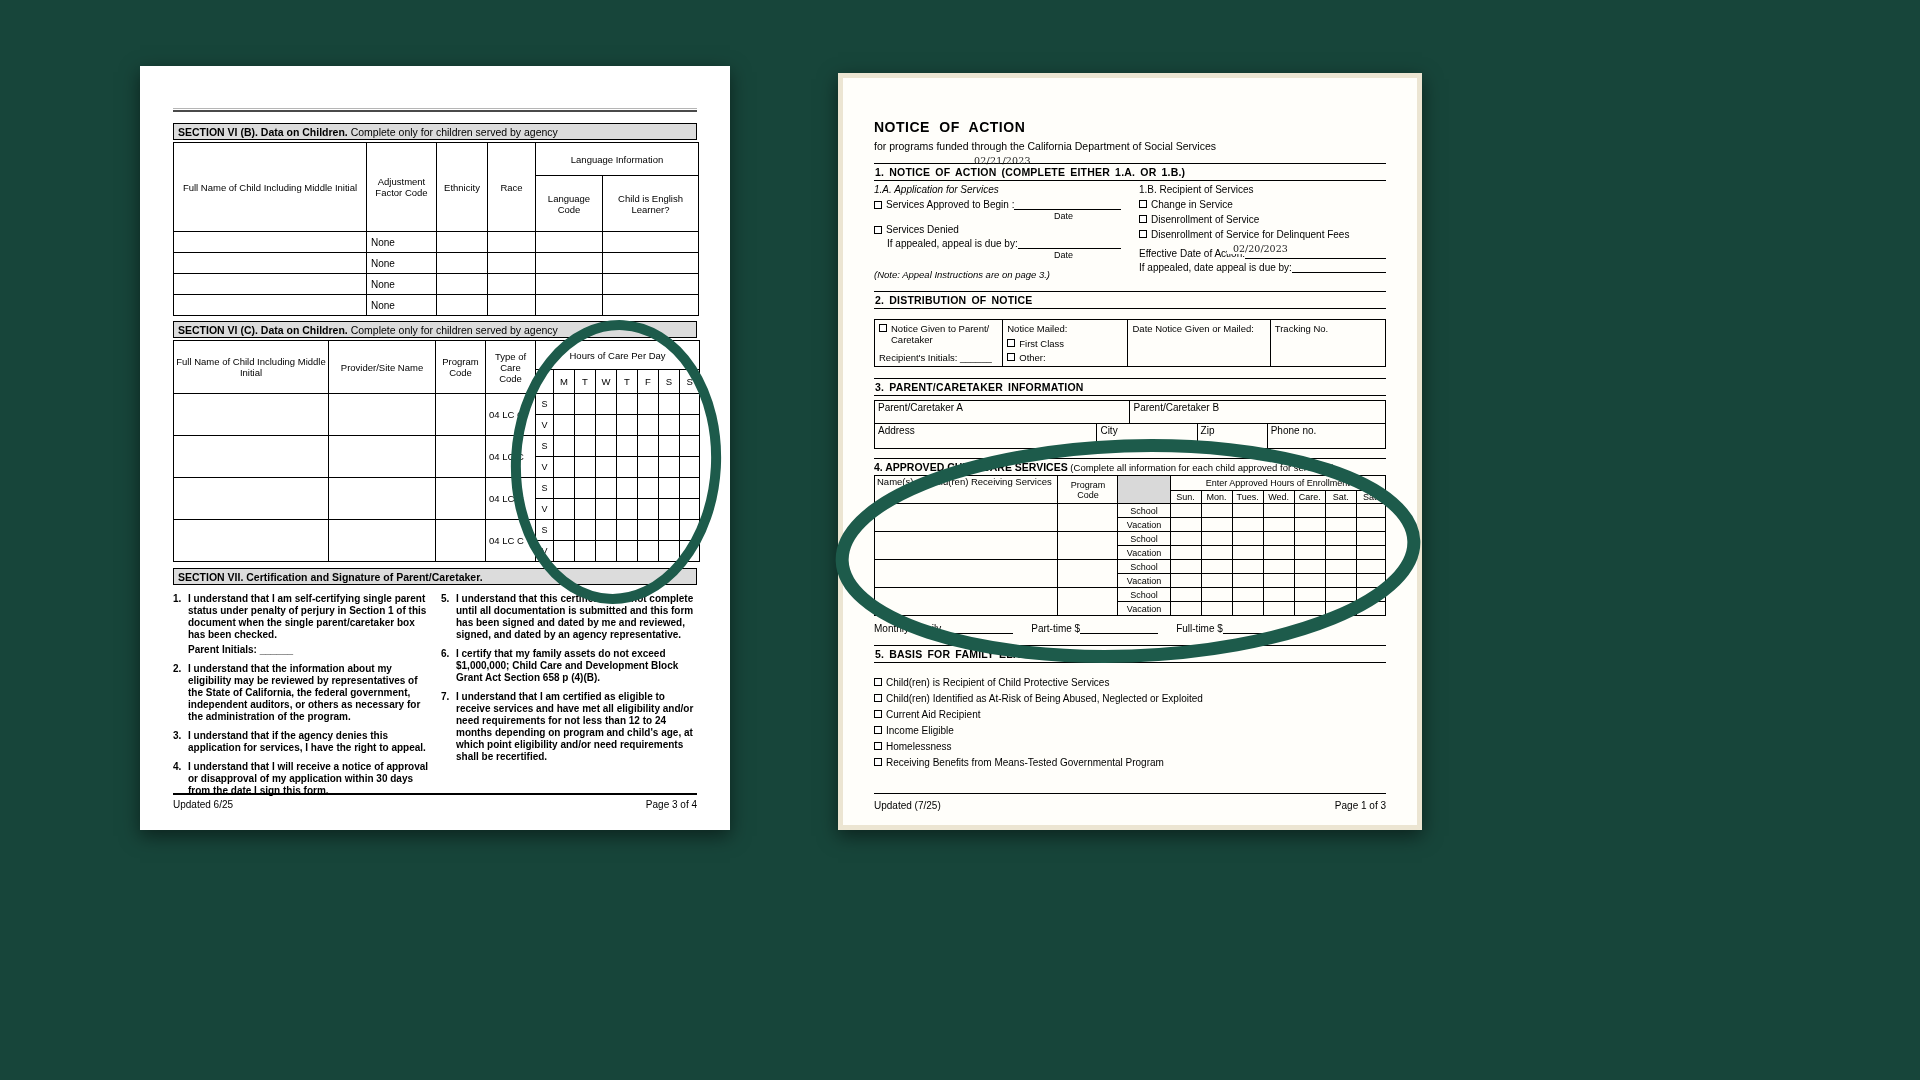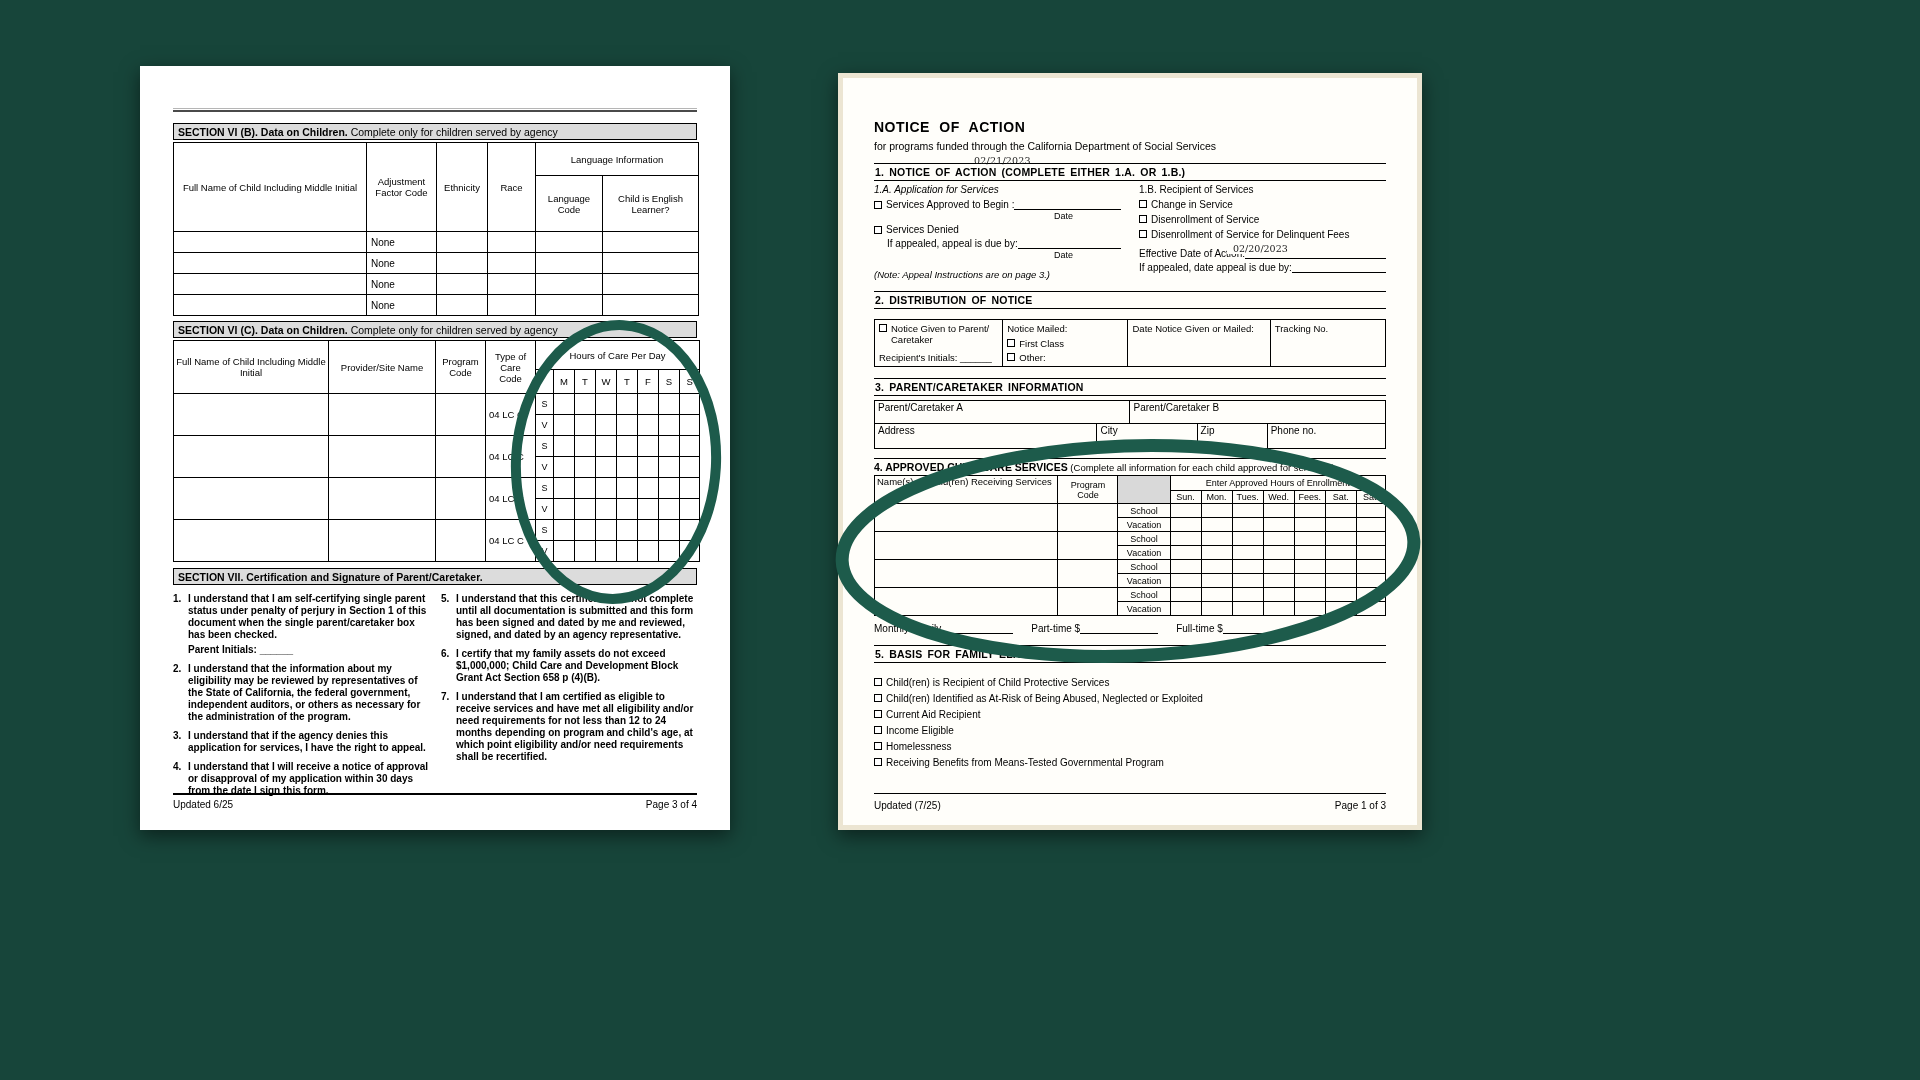--- a/index.html
+++ b/index.html
@@ -474,21 +474,21 @@
       <th rowspan="2" class="name-h">Name(s) of Child(ren) Receiving Services</th>
       <th rowspan="2">Program Code</th>
       <th rowspan="2" class="gray"></th>
       <th colspan="7">Enter Approved Hours of Enrollment</th>
     </tr>
     <tr class="ah2">
       <th>Sun.</th>
       <th>Mon.</th>
       <th>Tues.</th>
       <th>Wed.</th>
-      <th>Fees.</th>
+      <th>Care.</th>
       <th>Sat.</th>
       <th>Sat.</th>
     </tr>
 
     <tr class="ar">
       <td rowspan="2"></td>
           <td rowspan="2"></td>
       <td class="lab">School</td>
       <td></td>
           <td></td>

